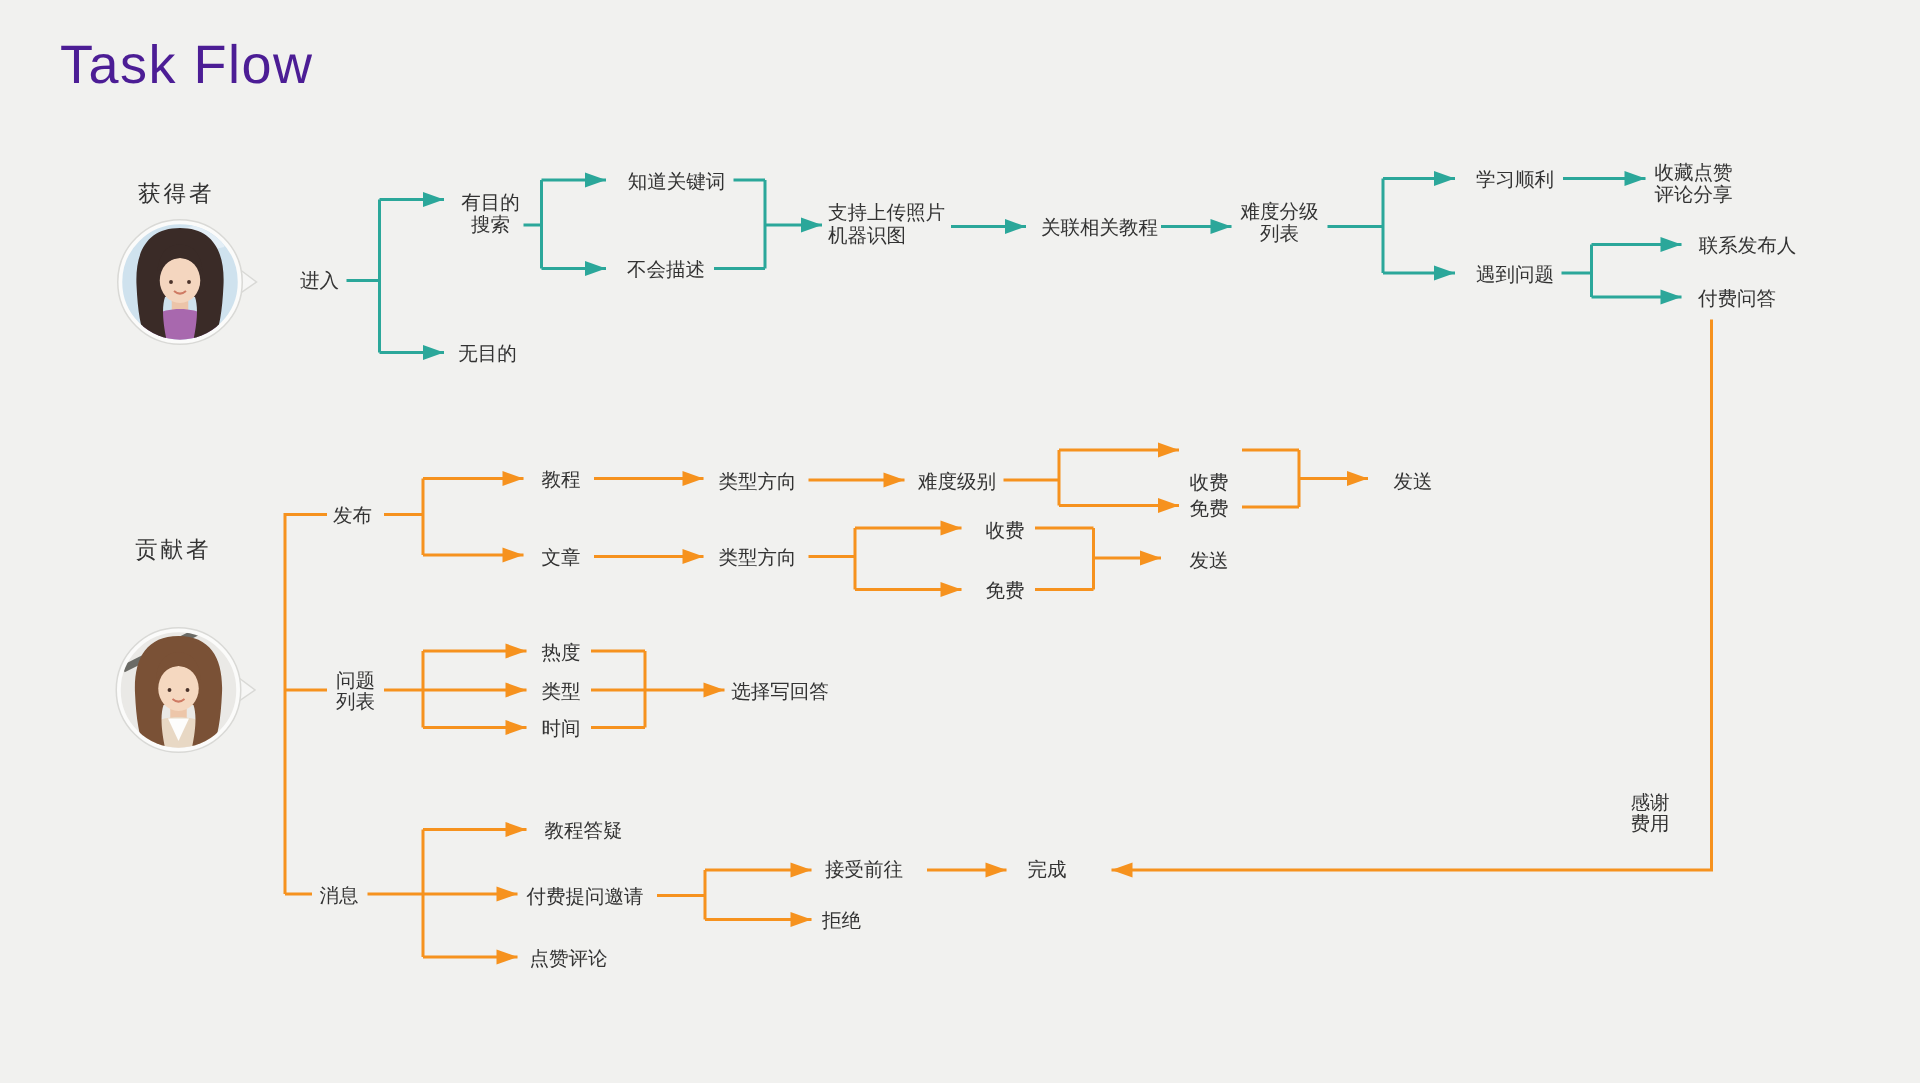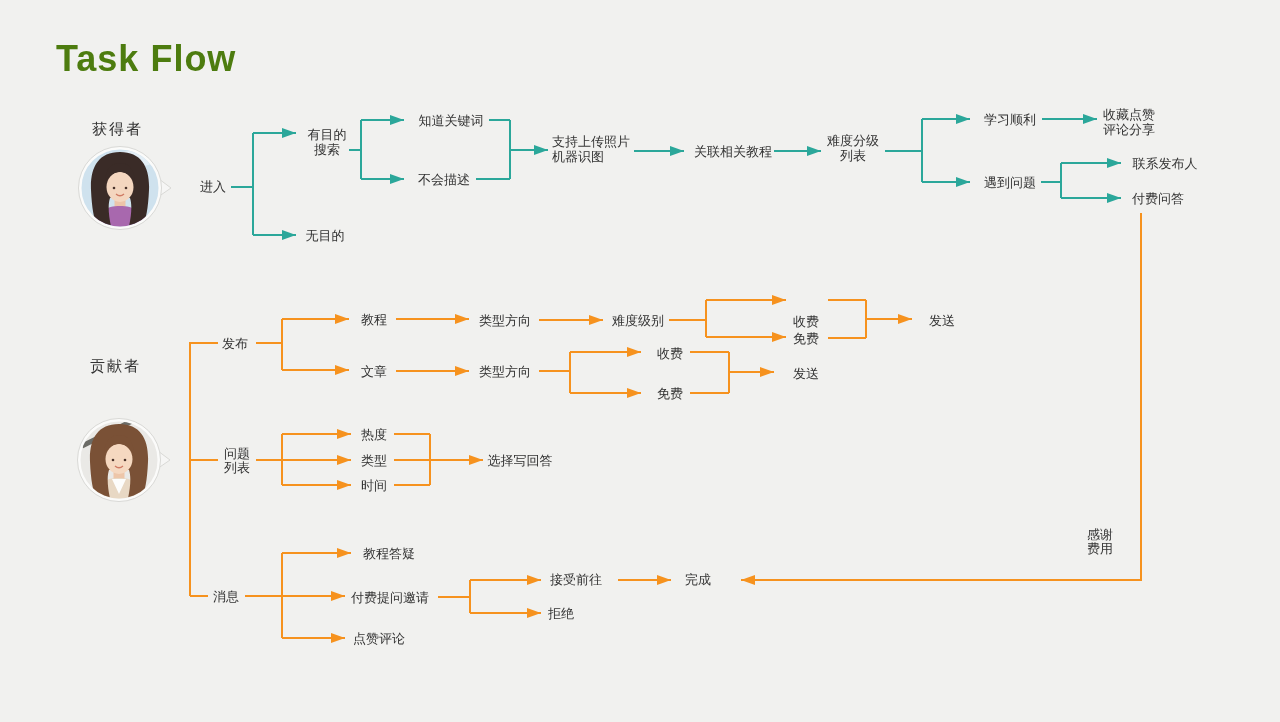--- a/index.html
+++ b/index.html
@@ -2,23 +2,23 @@
 <html><head>
 <meta charset="utf-8">
 <style>
   html,body{margin:0;padding:0;background:#e6e6e4;}
   .canvas{
     position:relative;width:1280px;height:722px;overflow:hidden;
     background:#F1F1EF;
     font-family:"Liberation Sans", sans-serif;
   }
   .title{
-    position:absolute;left:40px;top:22px;margin:16px;
-    font-size:36px;font-weight:bold;letter-spacing:1px;
-    color:#4d7c0f;
+    position:absolute;left:40px;top:22px;margin:0;
+    font-size:36px;font-weight:normal;letter-spacing:1px;
+    color:#4c1d95;
   }
   svg{position:absolute;left:0;top:0;}
   text{
     font-family:"Liberation Sans", sans-serif;
     font-size:13px;fill:#333333;
   }
   text.role{font-size:15px;letter-spacing:2px;}
   .teal-line{stroke:#2BA79A;stroke-width:2;fill:none;}
   .orange-line{stroke:#F6921E;stroke-width:2;fill:none;}
 </style>

